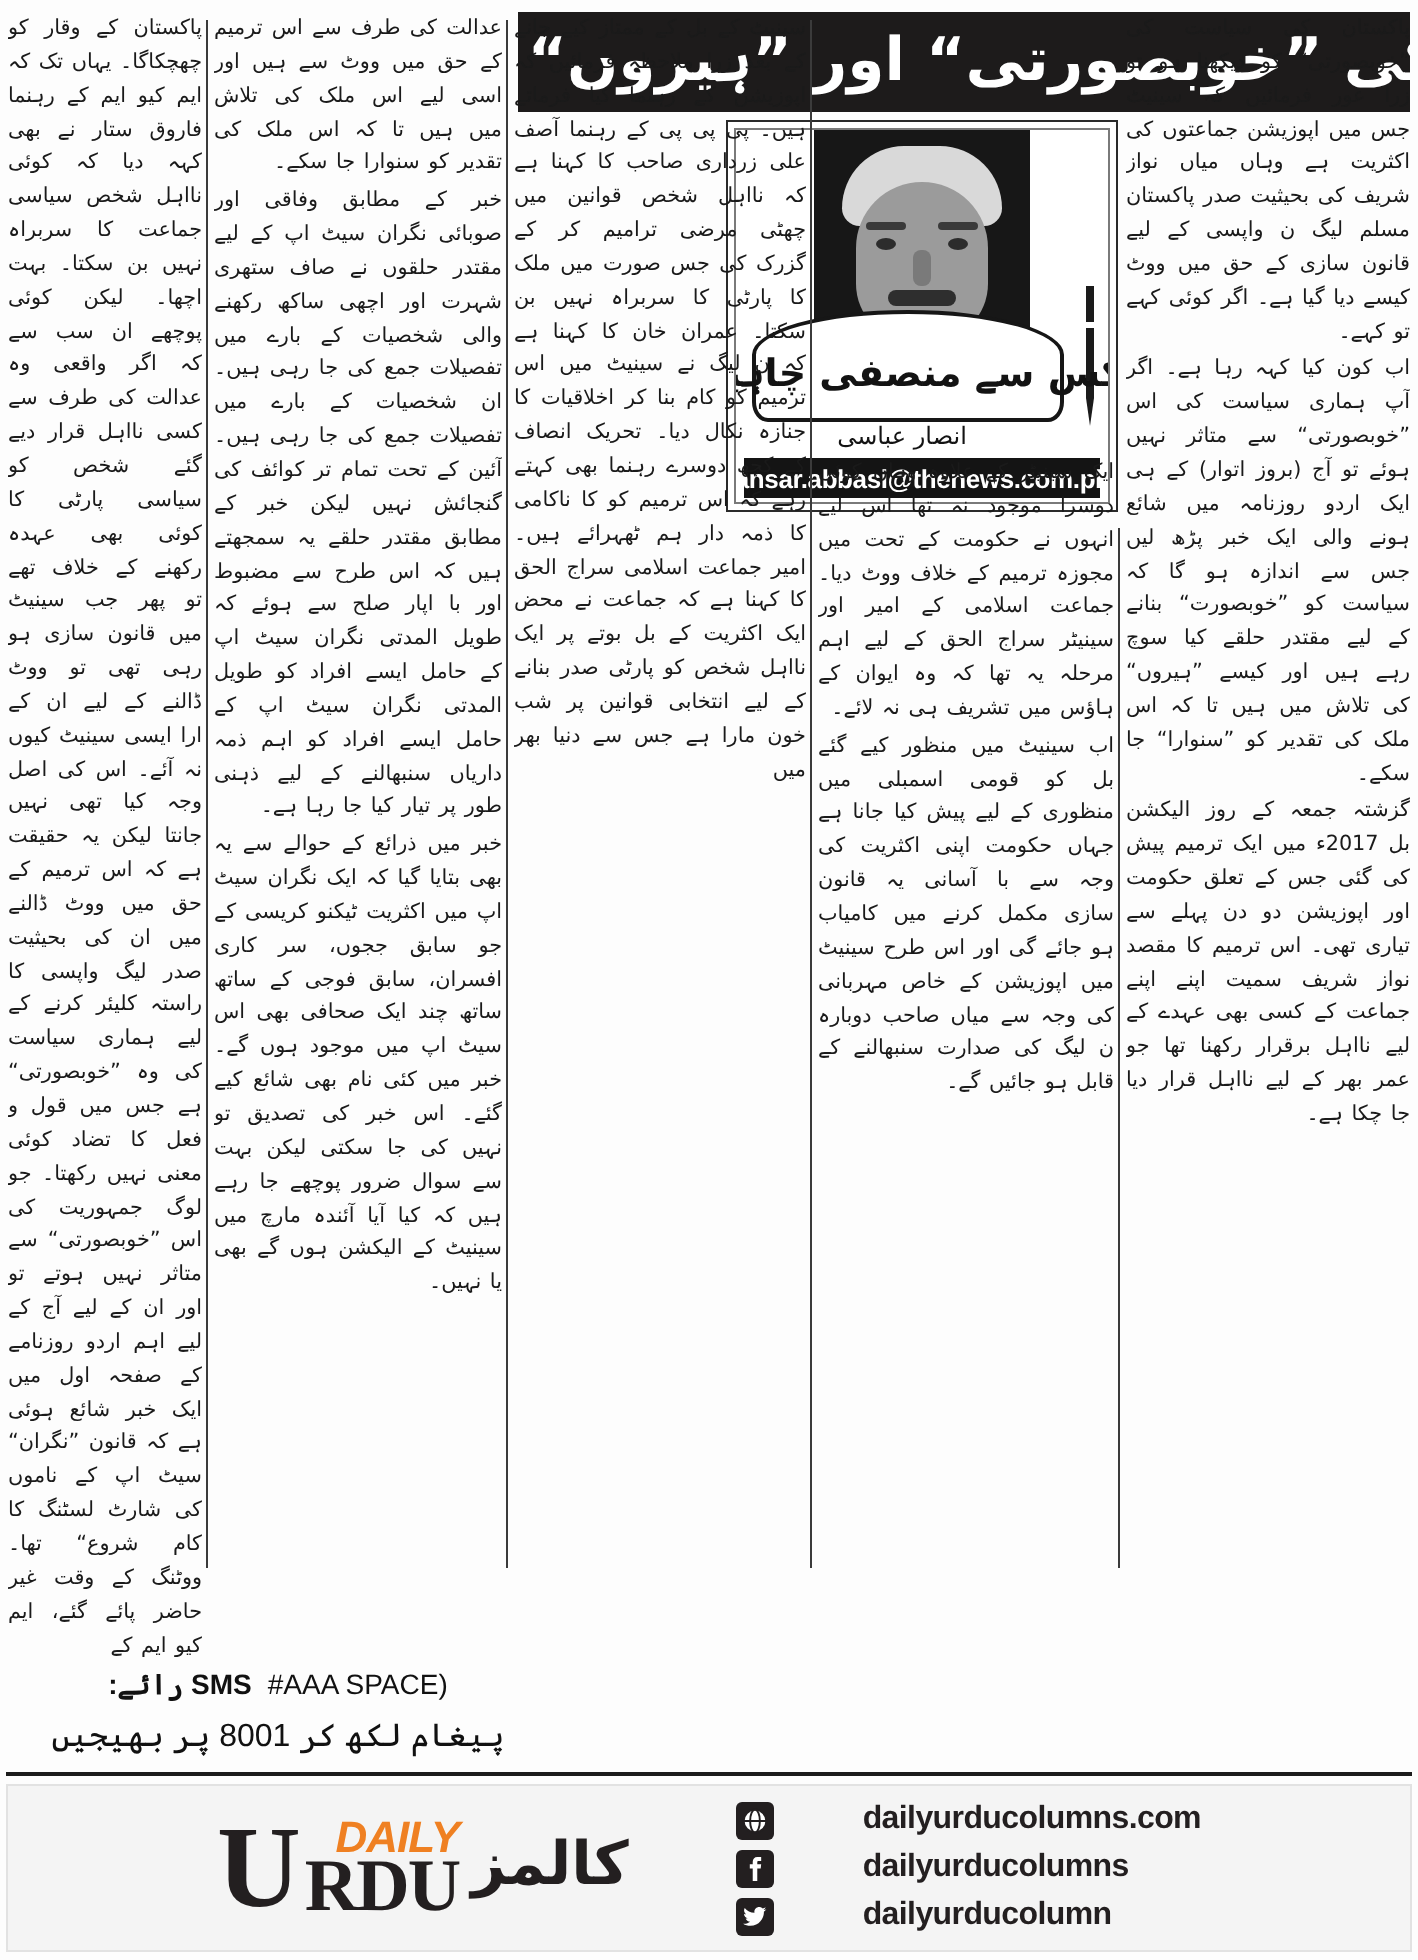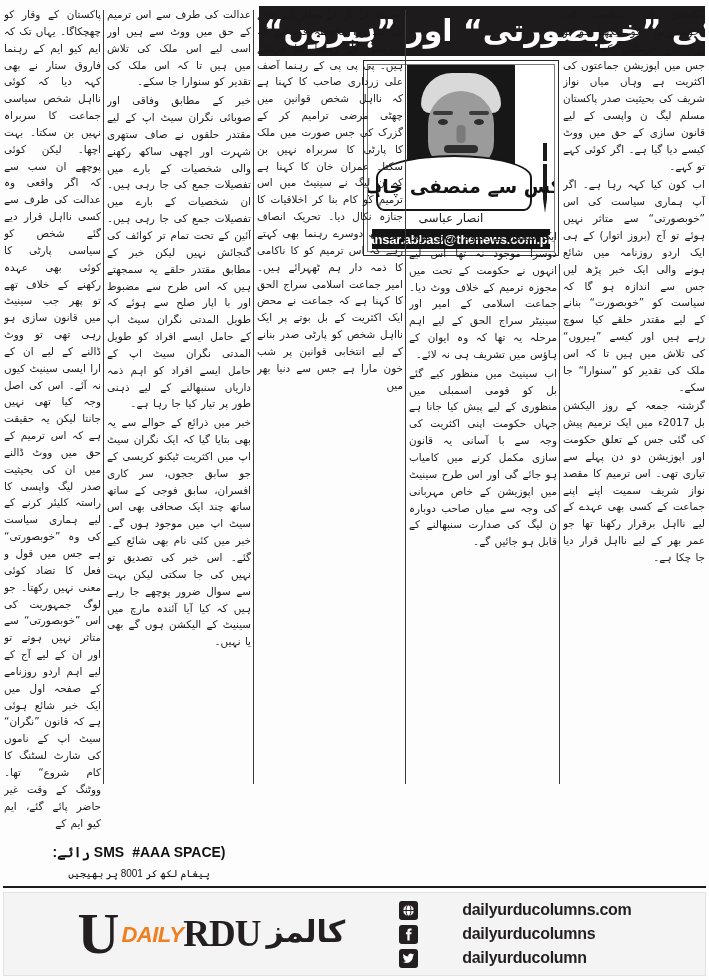--- a/index.html
+++ b/index.html
@@ -243,25 +243,25 @@
   }
   .sms-line .sms-row {
     display: flex;
     justify-content: center;
     align-items: baseline;
     gap: 8px;
     flex-wrap: wrap;
   }
   .sms-code {
     direction: ltr;
-    font-weight: 700;
+    font-weight: 400;
     font-family: "Liberation Sans", sans-serif;
   }
   .sms-label { font-weight: 700; }
-  .sms-sub { font-size: 10px; }
+  .sms-sub { font-size: 16px; }
 
   .hr-bottom {
     position: absolute;
     left: 3px;
     right: 3px;
     bottom: 92px;
     height: 2px;
     background: #1c1c1c;
   }
 
@@ -289,21 +289,22 @@
   }
   .brand-u {
     font-size: 58px;
     font-weight: 700;
     color: #231f20;
     line-height: 0.82;
     font-family: "Liberation Serif", serif;
   }
   .brand-right {
     display: flex;
-    align-items: center;
+    flex-direction: column;
+    align-items: flex-end;
     line-height: 1;
   }
   .brand-daily {
     font-family: "Liberation Sans", sans-serif;
     font-size: 22px;
     font-weight: 700;
     font-style: italic;
     color: #ef8022;
     letter-spacing: -0.5px;
     margin-bottom: -2px;

